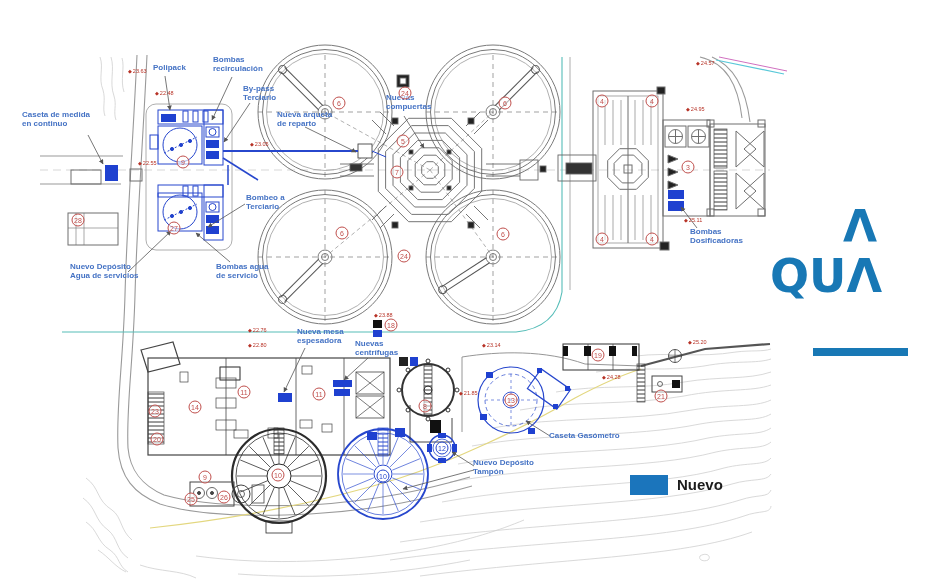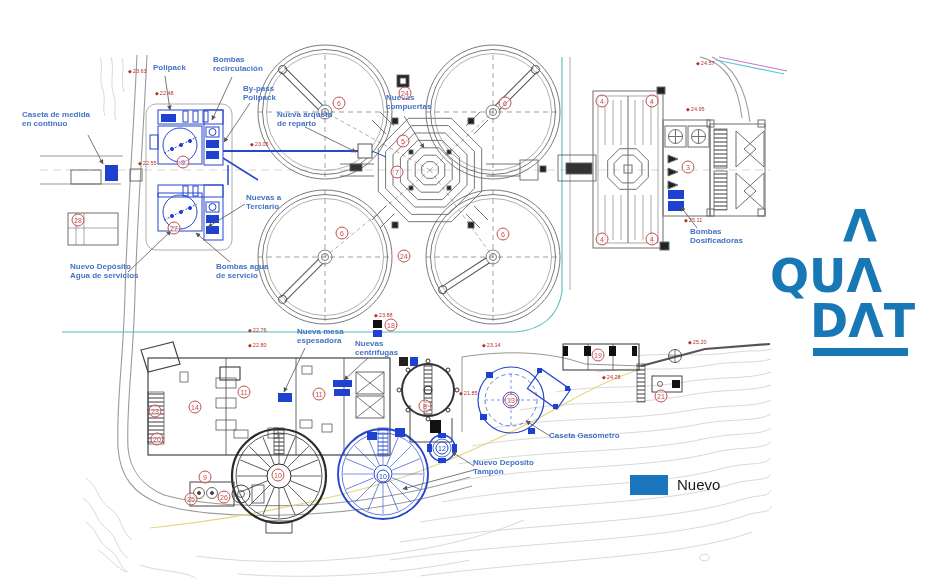--- a/index.html
+++ b/index.html
@@ -8,21 +8,21 @@
   .stage svg{position:absolute;left:0;top:0;}
   .anno{position:absolute;left:0;top:0;width:100%;height:100%;}
   .lbl{position:absolute;color:#4472c4;font-size:8px;line-height:1.18;white-space:pre-line;font-weight:bold;}
   .bdg{position:absolute;width:13px;height:13px;border-radius:50%;border:1px solid #c0504d;
        color:#c0504d;font-size:7px;line-height:12px;text-align:center;
        transform:translate(-50%,-50%);background:rgba(255,255,255,.55);box-sizing:border-box;}
   .bdg.blue{border-color:#2747cd;color:#2747cd;}
   .elev{position:absolute;color:#b73226;font-size:5.5px;white-space:nowrap;display:flex;align-items:center;gap:1px;}
   .elev .di{font-size:5px;line-height:1;}
   .legend-swatch{position:absolute;left:630px;top:475px;width:38px;height:20px;background:#1b75bc;}
-  .legend-label{position:absolute;left:677px;top:476px;font-size:15px;font-weight:normal;color:#1c1c1c;}
+  .legend-label{position:absolute;left:677px;top:476px;font-size:15px;font-weight:bold;color:#1c1c1c;}
   .logo{position:absolute;color:#1878b5;font-family:"DejaVu Sans",sans-serif;font-weight:800;line-height:1;}
   .logo-top{left:843px;top:205px;font-size:44px;}
   .logo-mid{left:770px;top:253px;font-size:46px;}
   .logo-bot{left:810px;top:298px;font-size:46px;}
   .logo-bar{position:absolute;left:813px;top:348px;width:95px;height:8px;background:#1878b5;}
 </style>
 </head>
 <body>
 
 <div class="stage">
@@ -461,26 +461,26 @@
   </g>
 </svg>
 
 <div class="anno" id="anno">
       <div class="lbl" style="left: 14px; top: 110px; margin-left: 8px;">Caseta de medida
 en continuo</div>
       <div class="lbl" style="left: 153px; top: 63px;">Polipack</div>
       <div class="lbl" style="left: 213px; top: 55px;">Bombas
 recirculación</div>
       <div class="lbl" style="left: 243px; top: 84px;">By-pass
-Polipack</div>
+Terciario</div>
       <div class="lbl" style="left: 277px; top: 110px;">Nueva arqueta
 de reparto</div>
       <div class="lbl" style="left: 386px; top: 93px;">Nuevas
 compuertas</div>
-      <div class="lbl" style="left: 246px; top: 193px;">Nuevas a
+      <div class="lbl" style="left: 246px; top: 193px;">Bombeo a
 Terciario</div>
       <div class="lbl" style="left: 70px; top: 262px;">Nuevo Depósito
 Agua de servicios</div>
       <div class="lbl" style="left: 216px; top: 262px;">Bombas agua
 de servicio</div>
       <div class="lbl" style="left: 297px; top: 327px;">Nueva mesa
 espesadora</div>
       <div class="lbl" style="left: 355px; top: 339px;">Nuevas
 centrífugas</div>
       <div class="lbl" style="left: 549px; top: 431px;">Caseta Gasómetro</div>
@@ -576,16 +576,15 @@
         <span class="di">◆</span>
         <span>22.80</span>
       </div>
     </div>
 
 <div class="legend-swatch"></div>
 <div class="legend-label">Nuevo</div>
 
 <div class="logo logo-top">Λ</div>
 <div class="logo logo-mid">QUΛ</div>
-<div class="logo logo-bot">DΛT</div>
 <div class="logo-bar"></div>
 
 </div>
 
 </body></html>

